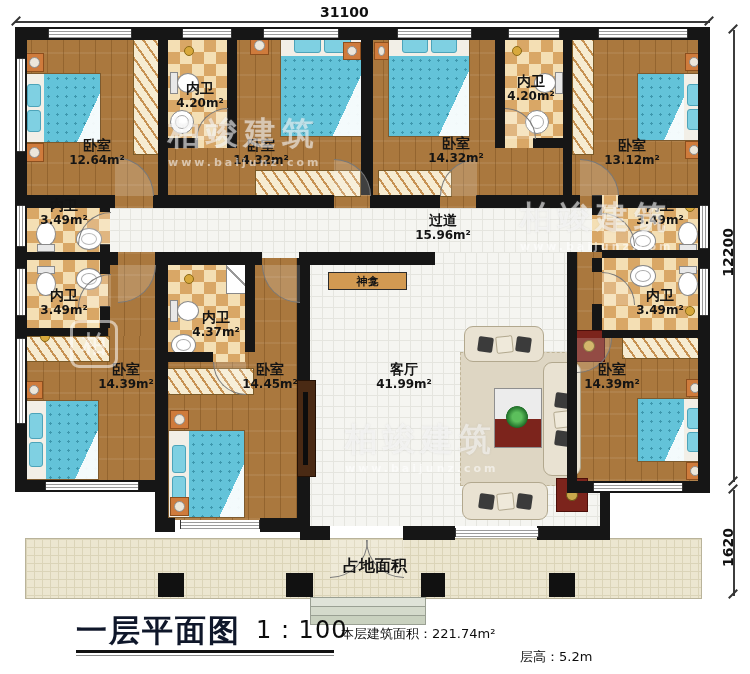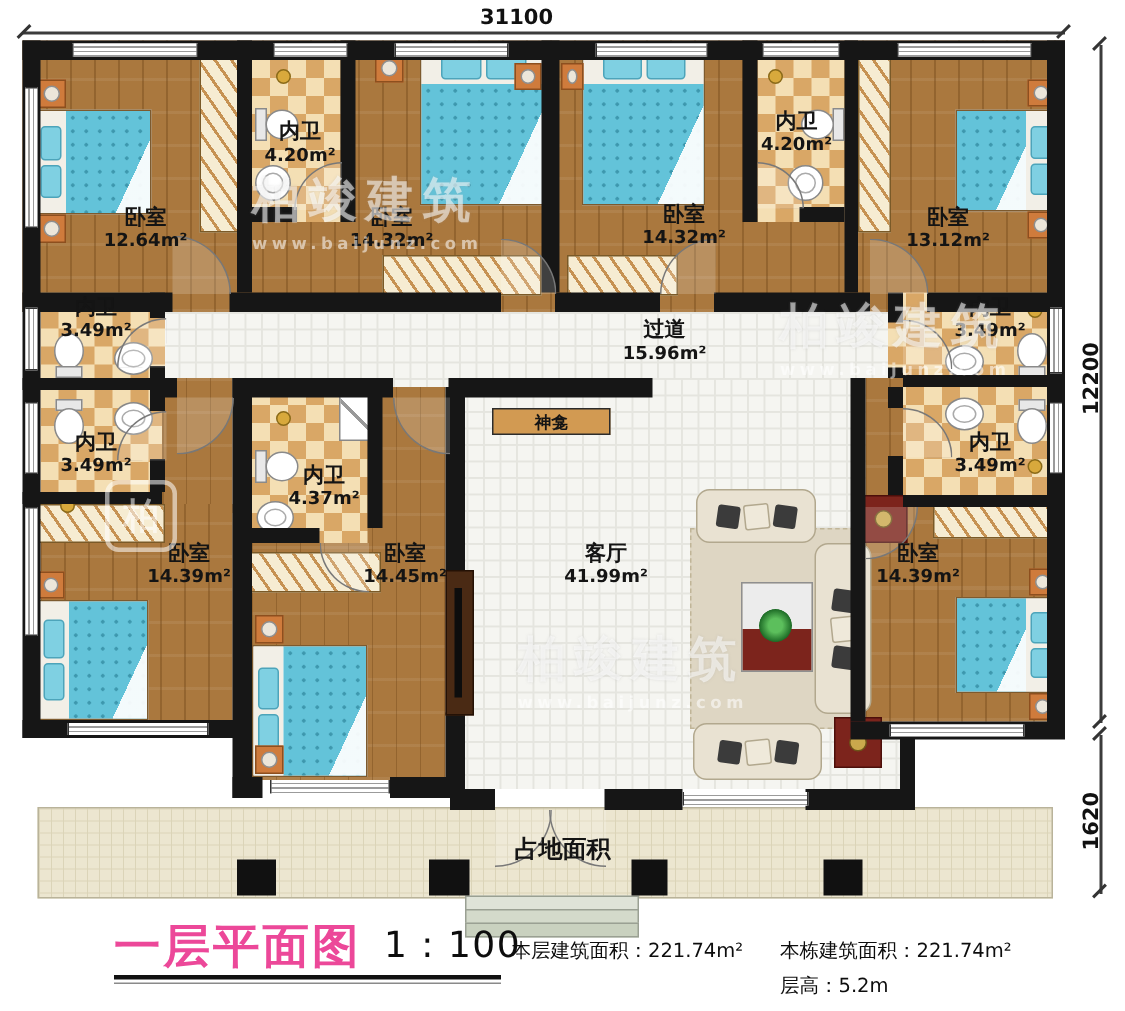--- a/index.html
+++ b/index.html
@@ -87,21 +87,21 @@
   .tick{position:absolute;z-index:5;width:12px;height:2px;background:#333;transform:rotate(-45deg)}
   .dimtext{position:absolute;z-index:5;font-size:14px;font-weight:bold;color:#111}
   .dimtext.vert{writing-mode:vertical-rl;transform:rotate(180deg)}
   
   .wm{position:absolute;z-index:6;color:rgba(255,255,255,.55);text-align:left;pointer-events:none}
   .wm .wb{font-size:32px;font-weight:bold;letter-spacing:6px;text-shadow:0 0 2px rgba(160,160,160,.25)}
   .wm .wu{font-size:11px;letter-spacing:3px;font-weight:bold}
   .wmlogo{position:absolute;z-index:6;color:rgba(255,255,255,.55);border:3px solid rgba(255,255,255,.55);
     border-radius:9px;display:flex;align-items:center;justify-content:center;font-weight:bold;pointer-events:none}
   
-  .tb-title{position:absolute;z-index:5;font-size:31px;font-weight:bold;letter-spacing:2px;color:#ec4899}
+  .tb-title{position:absolute;z-index:5;font-size:31px;font-weight:bold;letter-spacing:2px;color:#0f172a}
   .tb-scale{position:absolute;z-index:5;font-size:24px;color:#0d0d0d;letter-spacing:1px}
   .tb-row{position:absolute;z-index:5;font-size:13px;color:#0d0d0d;white-space:nowrap}
   .tb-row b{font-weight:normal}
   .uline{position:absolute;z-index:5;background:#111}
 </style>
 </head>
 <body>
 
 <div class="canvas">
 
@@ -455,18 +455,16 @@
       <div class="wu">www.baijunz.com</div>
     </div>
 
   <div class="tb-title" style="left:76px;top:610px">一层平面图</div>
   <div class="tb-scale" style="left:256px;top:616px">1 : 100</div>
   <div class="uline" style="left:76px;top:650px;width:258px;height:3px"></div>
   <div class="uline" style="left:76px;top:655px;width:258px;height:1px;background:#8a8a8a"></div>
 
   <div class="tb-row" style="left:341px;top:625px">
     <b>本层建筑面积：</b><span>221.74m²</span></div>
-  <div class="tb-row" style="left:520px;top:625px">
-    <b>本栋建筑面积：</b><span>221.74m²</span></div>
   <div class="tb-row" style="left:520px;top:648px">
     <b>层高：</b><span>5.2m</span></div>
 
 </div>
 
 </body></html>

